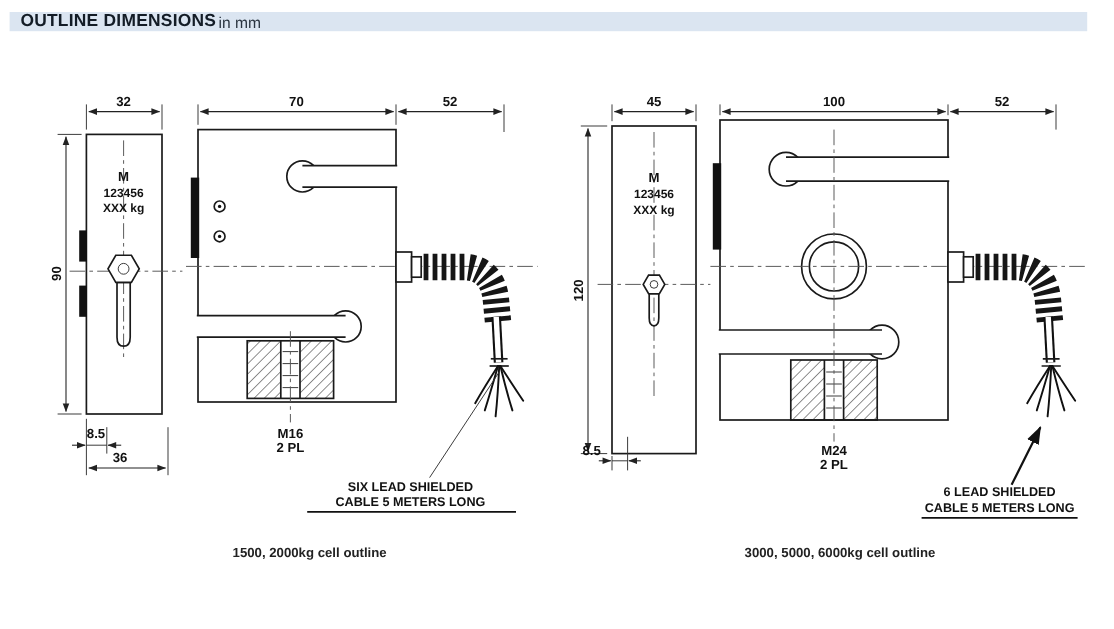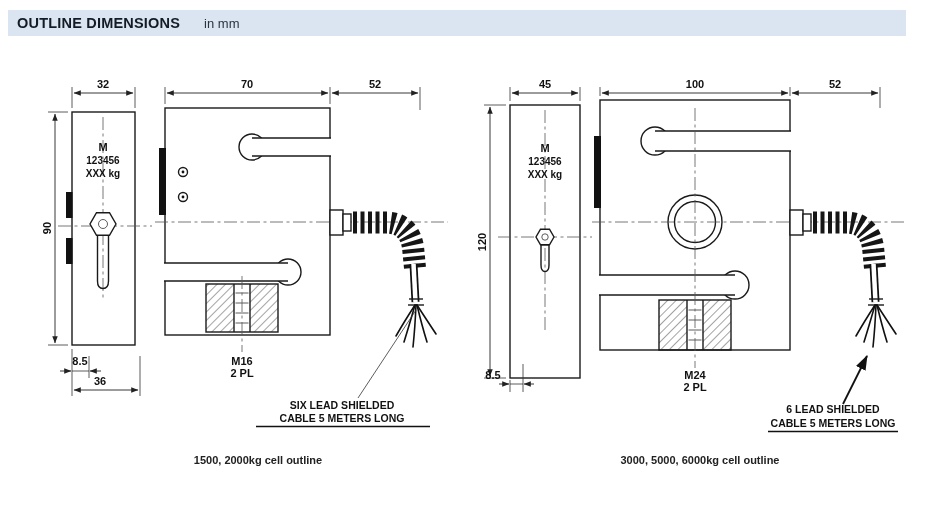--- a/index.html
+++ b/index.html
@@ -1,21 +1,21 @@
 <!DOCTYPE html>
 <html><head>
 <meta charset="utf-8">
 <style>
   html,body{margin:0;padding:0;background:#fff;}
   #page{position:relative;width:928px;height:524px;background:#fff;overflow:hidden;
         font-family:"Liberation Sans",sans-serif;}
-  #hdr{position:absolute;left:8px;top:10px;right:22px;height:26px;background:#dbe5f1;
+  #hdr{position:absolute;left:8px;top:10px;right:22px;height:16px;background:#dbe5f1;
        display:flex;align-items:center;padding-left:9px;z-index:2;box-sizing:border-box;}
   #hdr .t{font-weight:bold;font-size:14.5px;color:#131c26;letter-spacing:.2px;}
-  #hdr .u{font-size:13px;color:#2a3440;margin-left:24px;text-align:center;}
+  #hdr .u{font-size:13px;color:#2a3440;margin-left:2px;text-align:center;}
   svg{position:absolute;left:0;top:0;z-index:1;}
   .ol{fill:none;stroke:#1a1a1a;stroke-width:1.4;}
   .olw{fill:#fff;stroke:#1a1a1a;stroke-width:1.4;}
   .thin{fill:none;stroke:#333;stroke-width:0.8;}
   .dim{fill:none;stroke:#222;stroke-width:0.9;}
   .cl{fill:none;stroke:#555;stroke-width:0.8;stroke-dasharray:13 3.5 3 3.5;}
   .fray{fill:none;stroke:#111;stroke-width:1.6;stroke-linecap:round;}
   text{text-anchor:middle;fill:#111;}
   .dimtxt{font:bold 11px "Liberation Sans",sans-serif;}
   .lbl1{font:bold 11px "Liberation Sans",sans-serif;}

